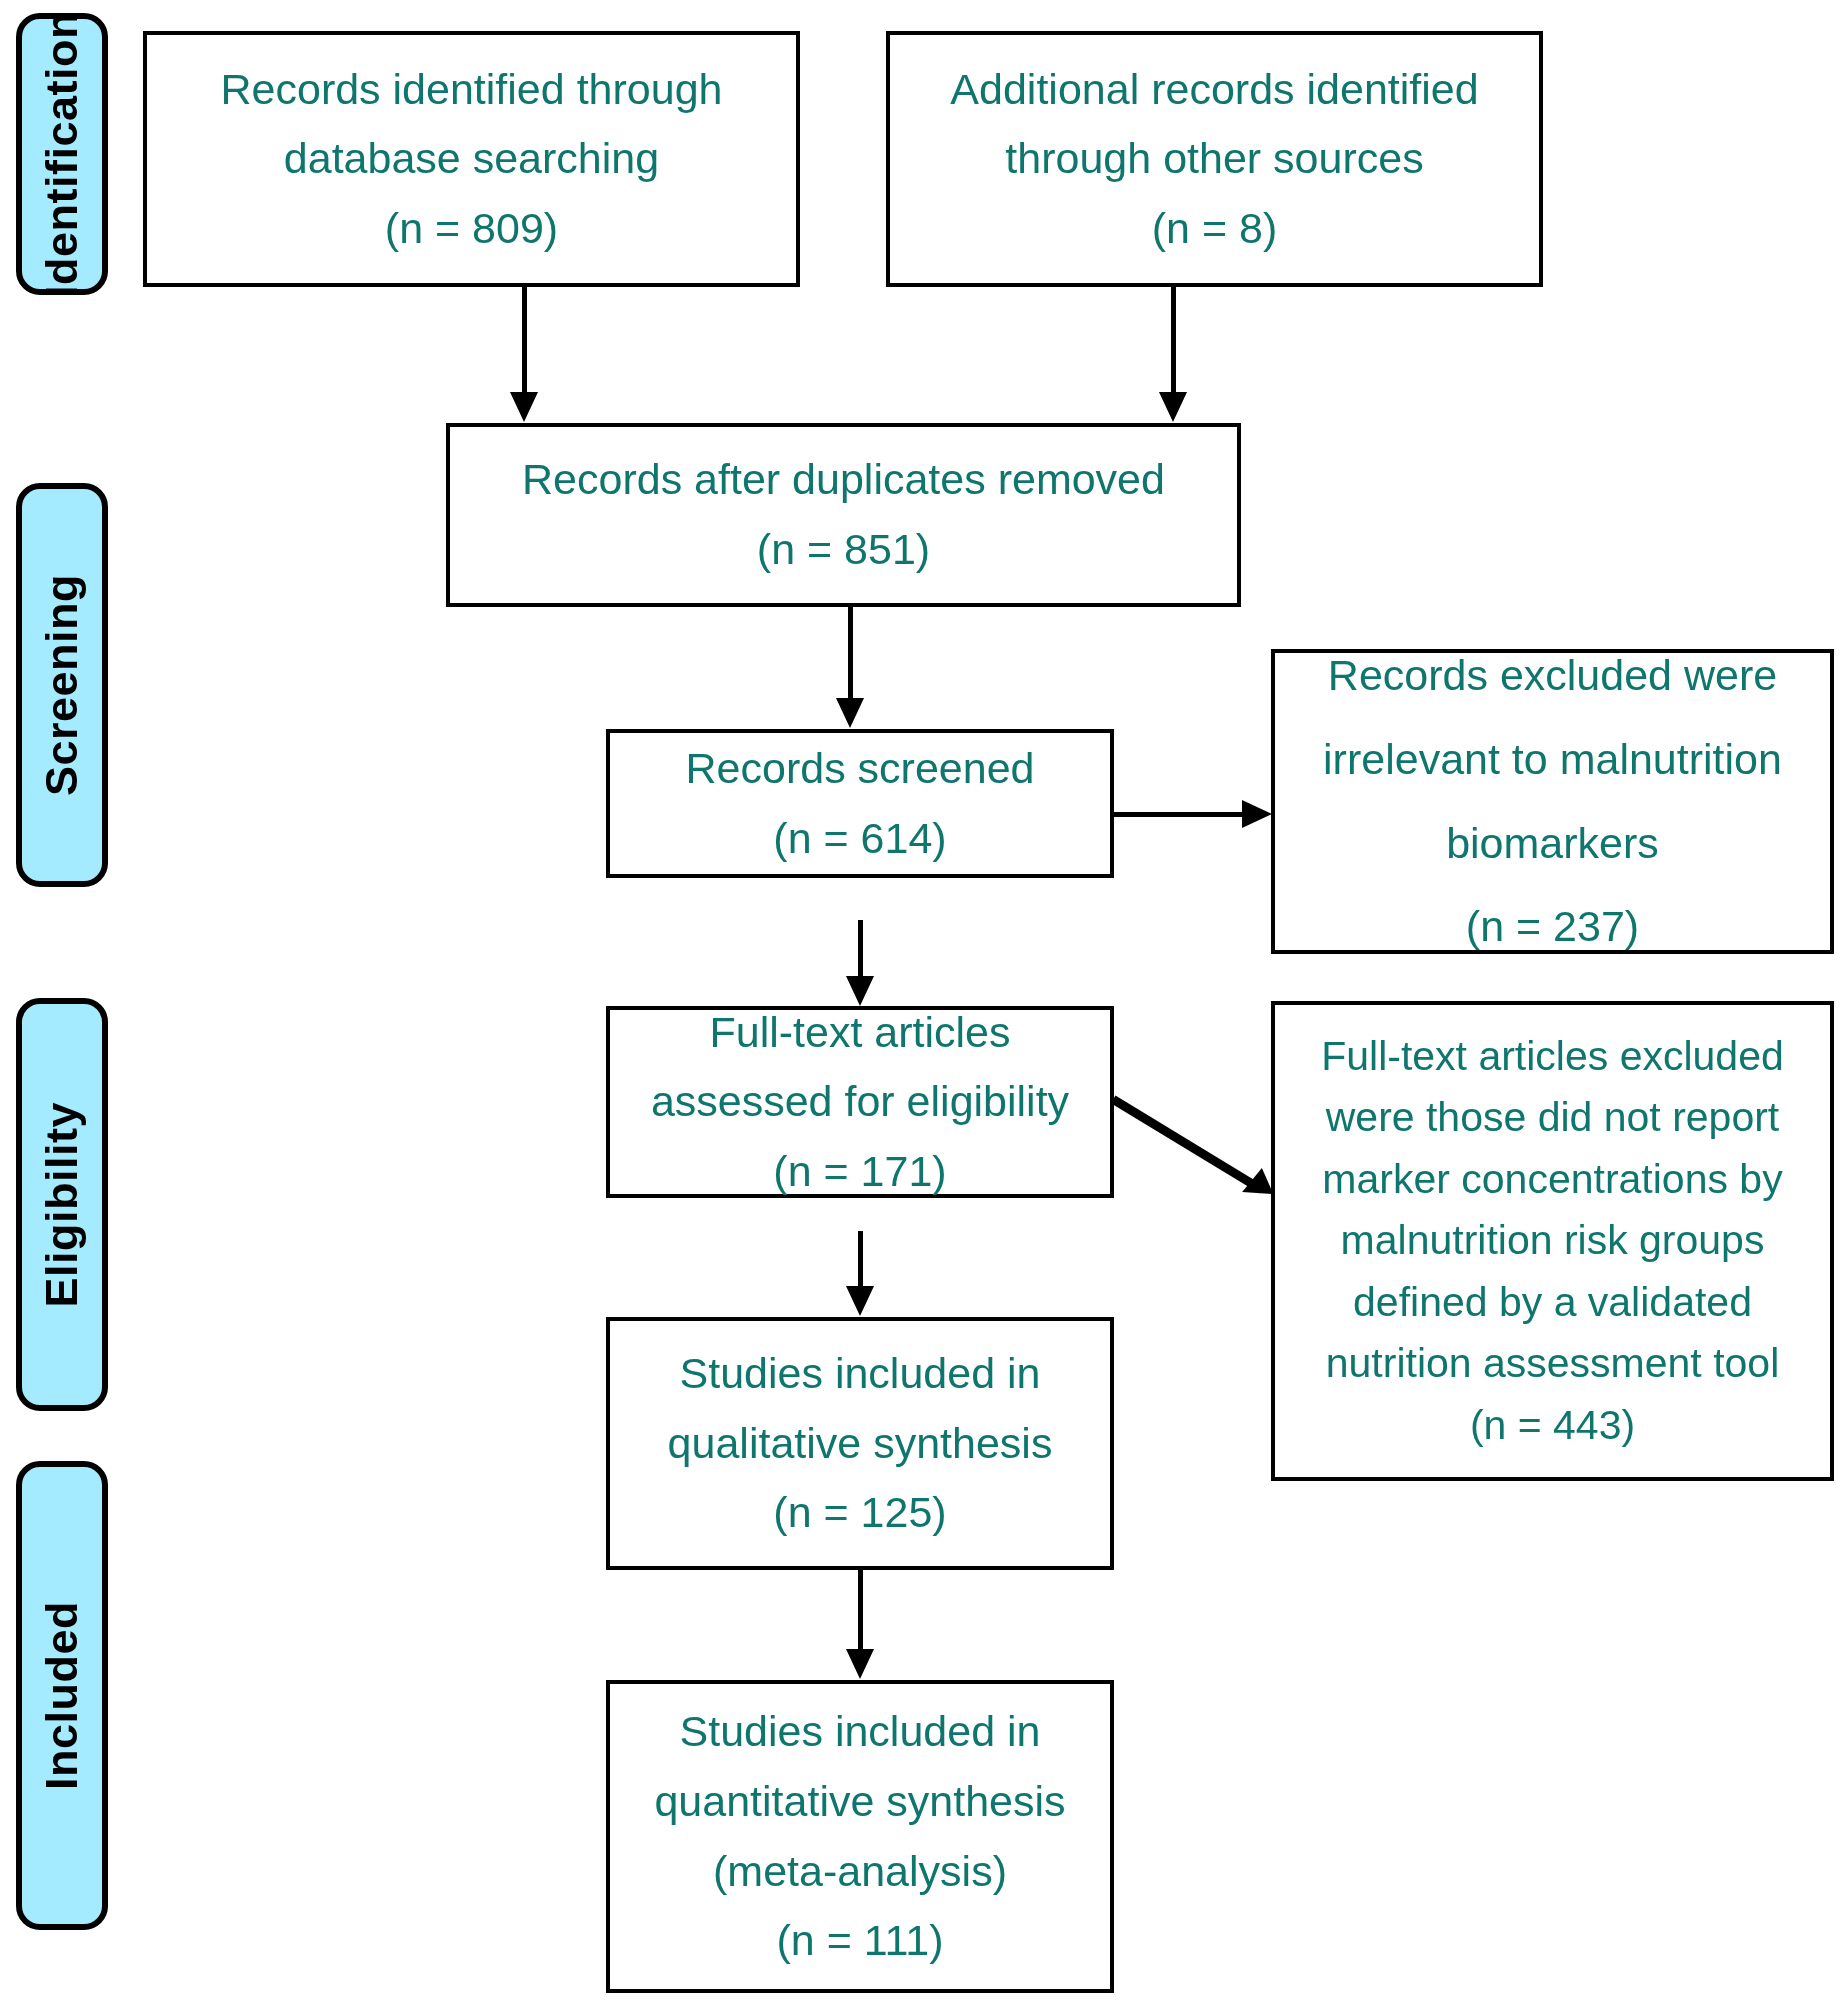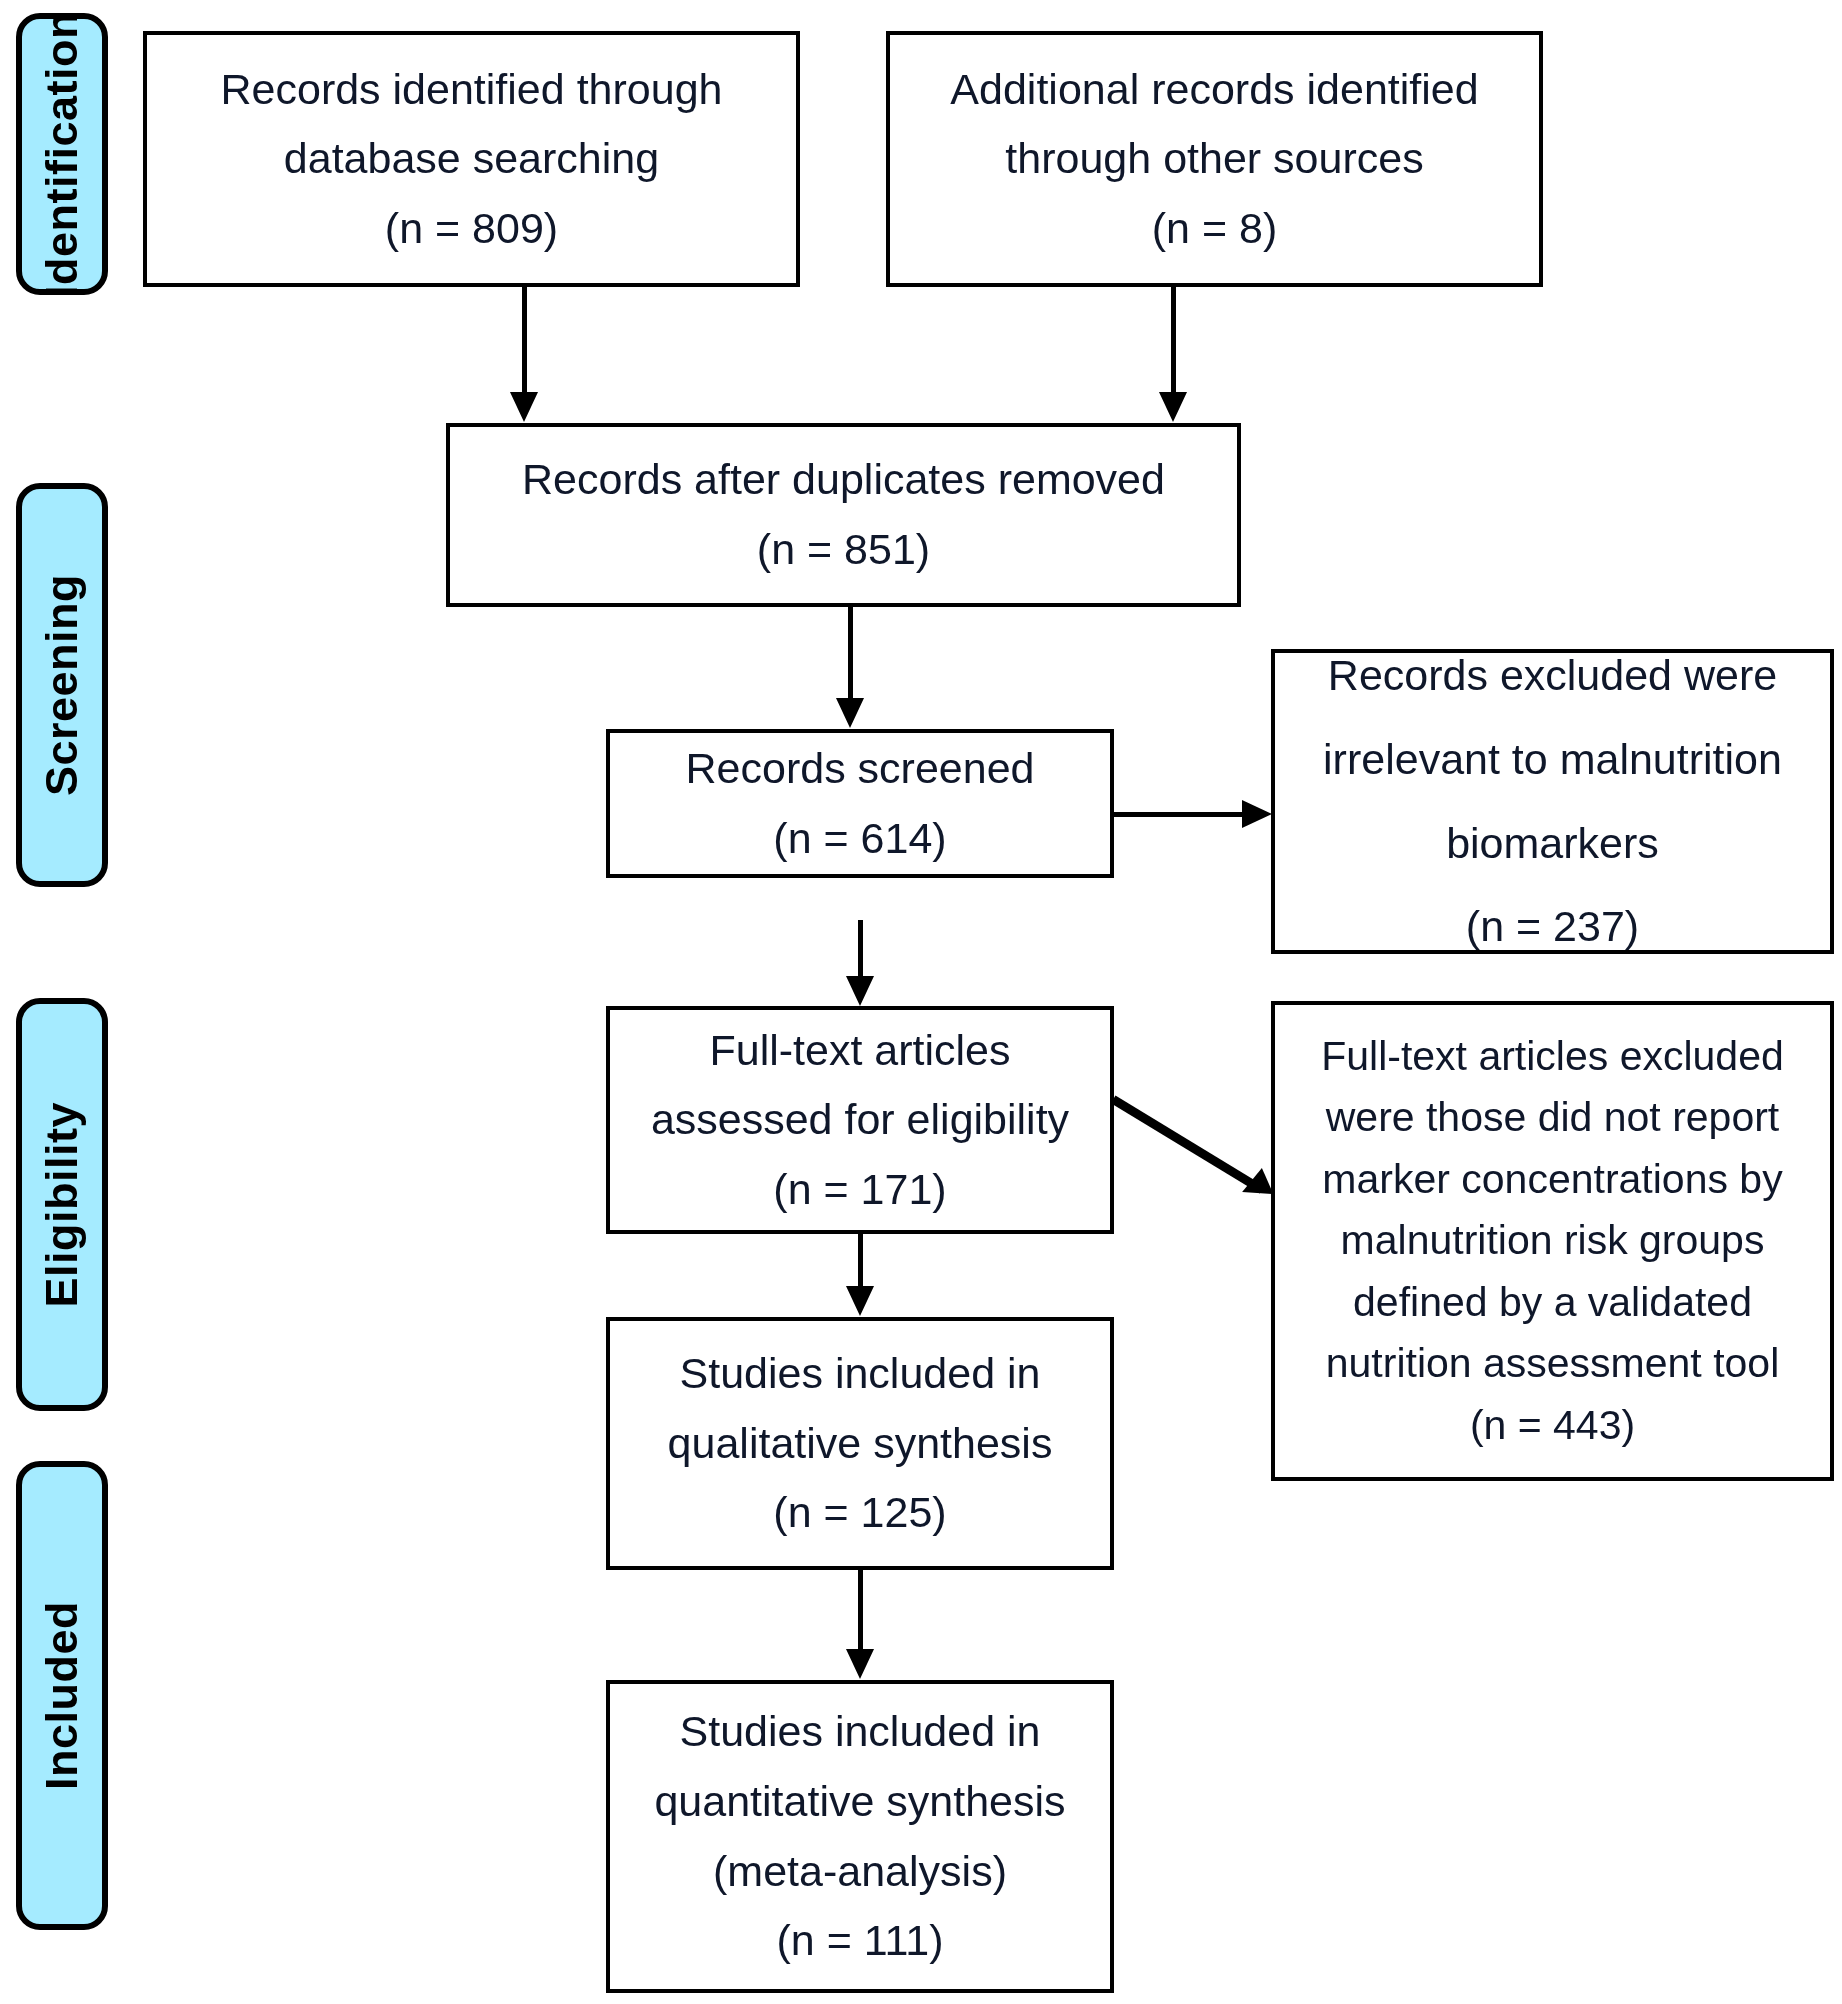--- a/index.html
+++ b/index.html
@@ -42,21 +42,21 @@
   .node {
     position: absolute;
     background: #ffffff;
     border: 4.7px solid #000000;
     box-sizing: border-box;
     display: flex;
     flex-direction: column;
     align-items: center;
     justify-content: center;
     text-align: center;
-    color: #0f172a;
+    color: #0f766e;
     font-size: 43px;
     line-height: 1.62;
     padding: 3.1px 9.4px;
   }
   .node .line {
     display: block;
     white-space: nowrap;
   }
   .node.wrap .line {
     white-space: normal;
@@ -151,21 +151,21 @@
     <span class="line">biomarkers</span>
     <span class="line">(n = 237)</span>
   </div>
 
   <div class="hline" style="left:1114px; top:812px; width:130px;"></div>
   <div class="arrow-right" style="left:1242px; top:800px;"></div>
 
   <div class="vline" style="left:858px; top:920px; height:57px;"></div>
   <div class="arrow-down" style="left:846px; top:976px;"></div>
 
-  <div class="node" style="left:606px; top:1006px; width:508px; height:228px;">
+  <div class="node" style="left:606px; top:1006px; width:508px; height:192px;">
     <span class="line">Full-text articles</span>
     <span class="line">assessed for eligibility</span>
     <span class="line">(n = 171)</span>
   </div>
 
   <div class="node wrap" style="left:1271px; top:1001px; width:563px; height:480px; font-size:41px; line-height:1.5;">
     <span class="line">Full-text articles excluded</span>
     <span class="line">were those did not report</span>
     <span class="line">marker concentrations by</span>
     <span class="line">malnutrition risk groups</span>

